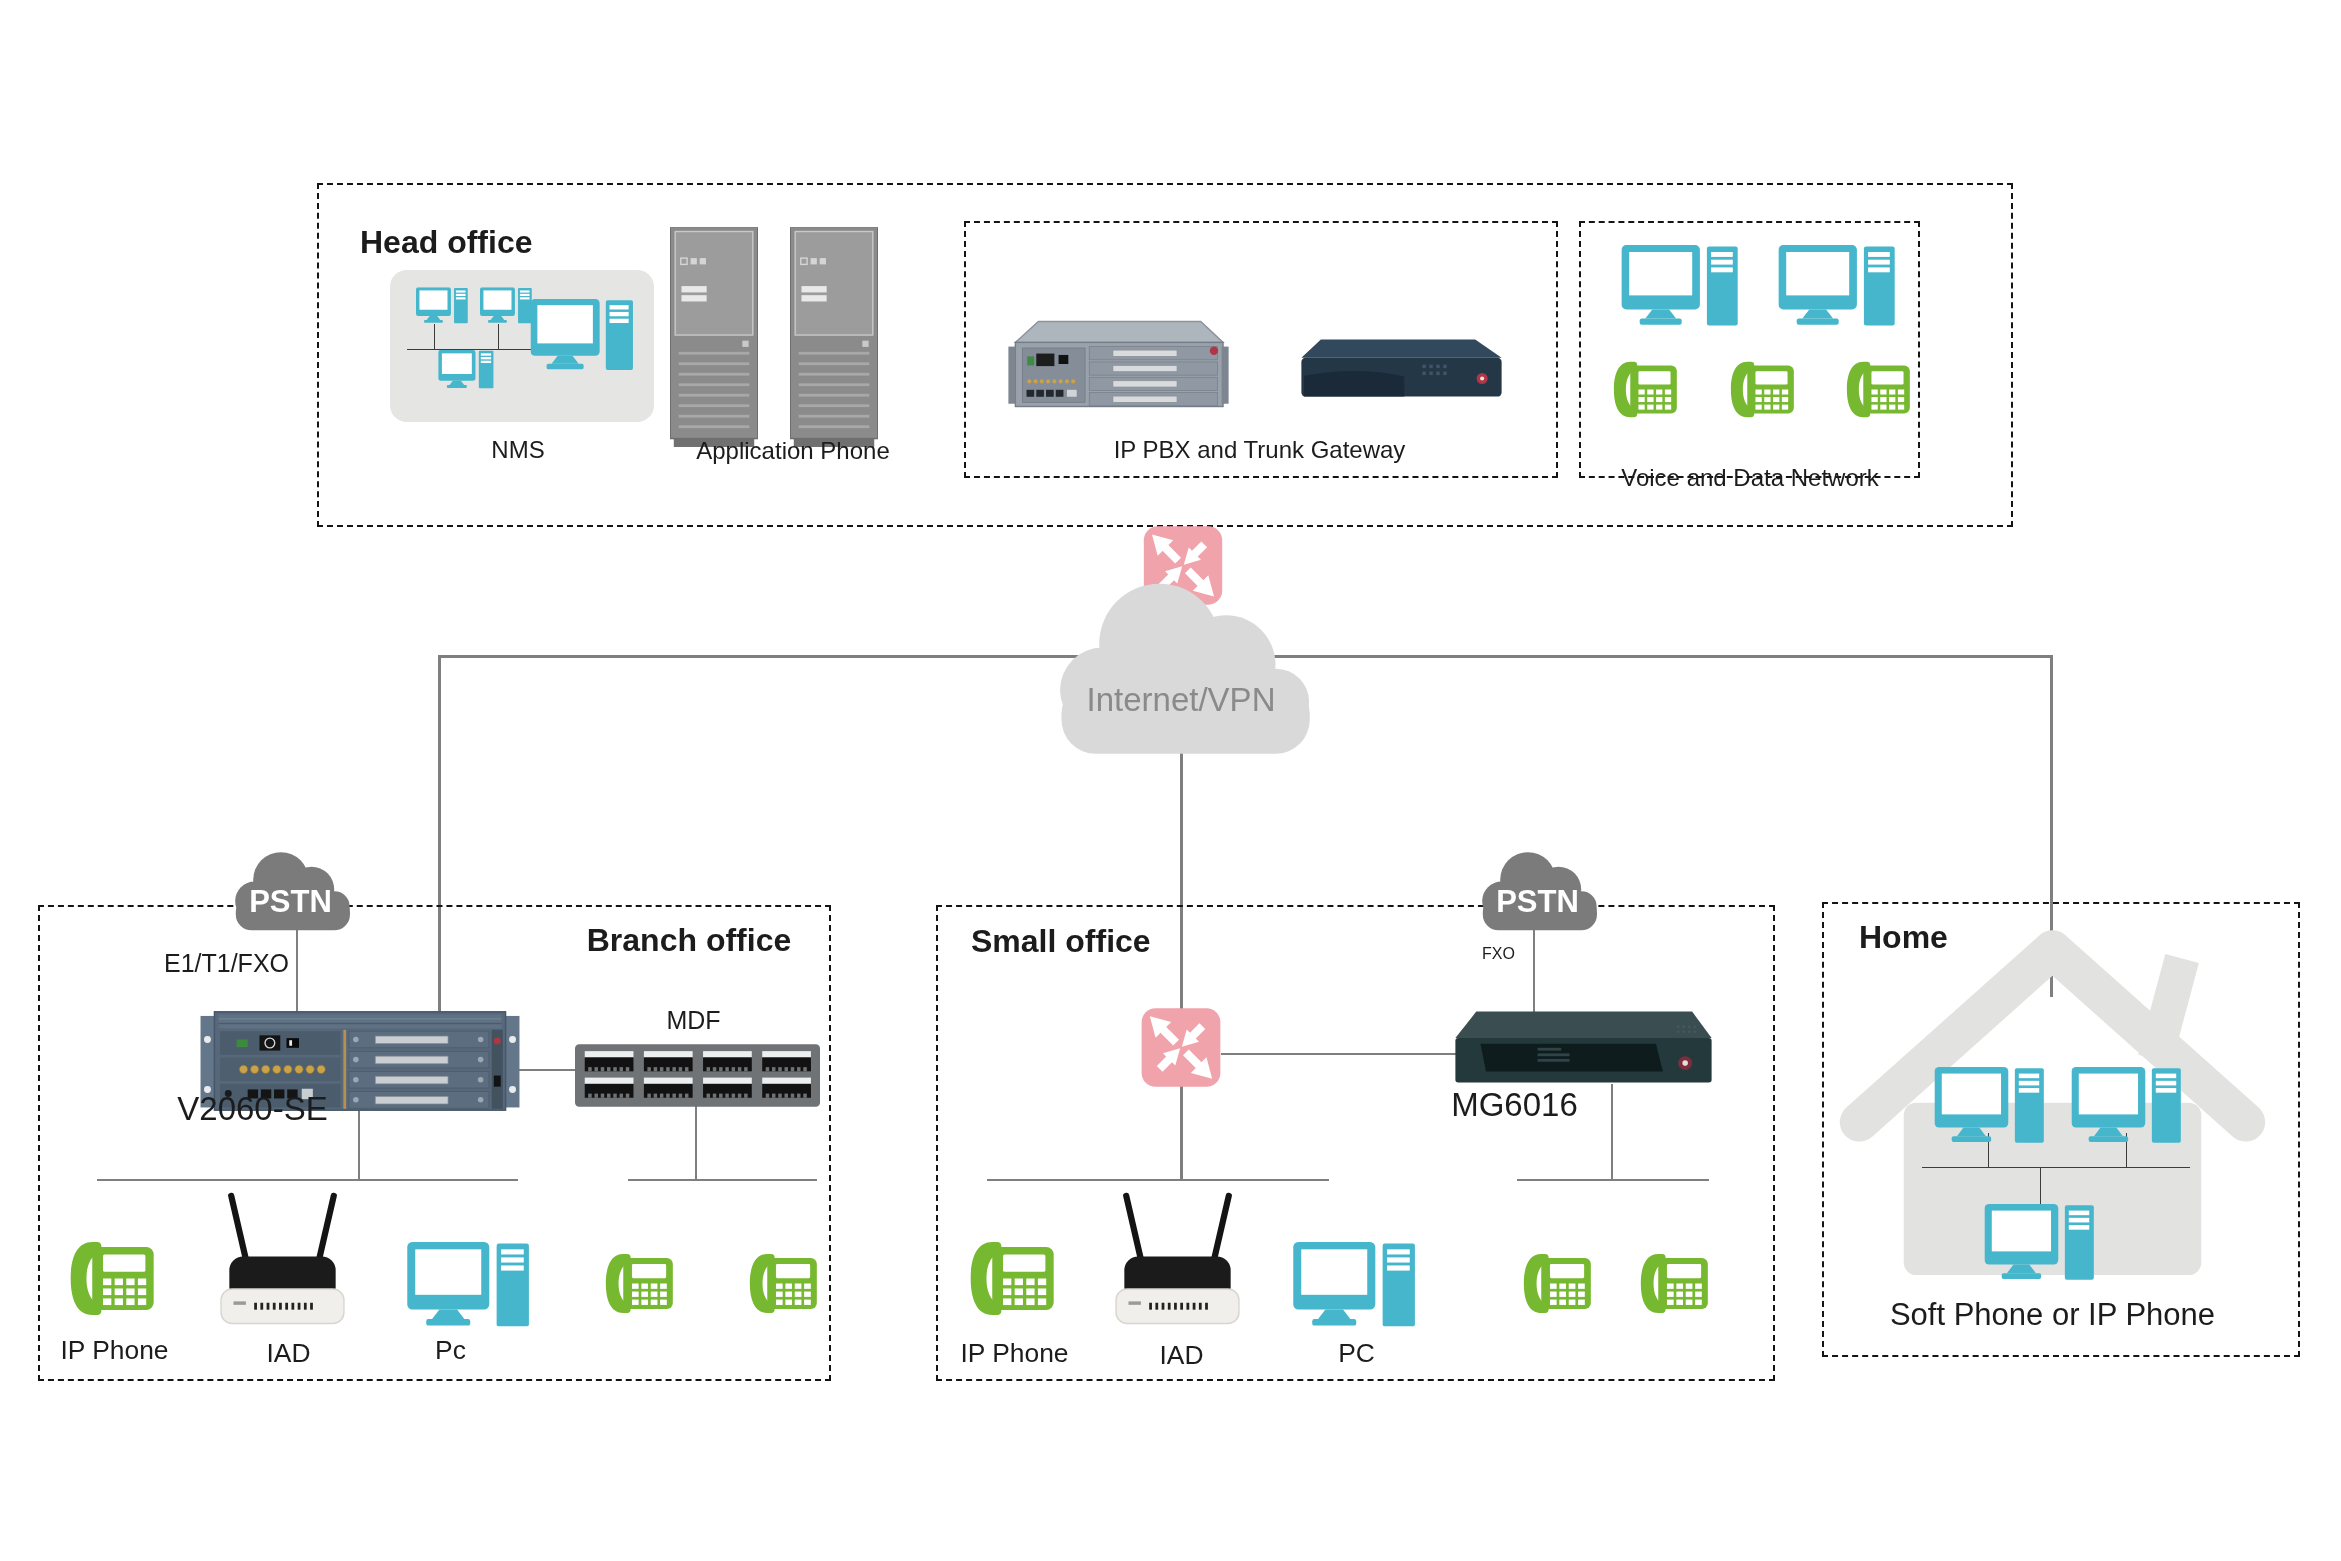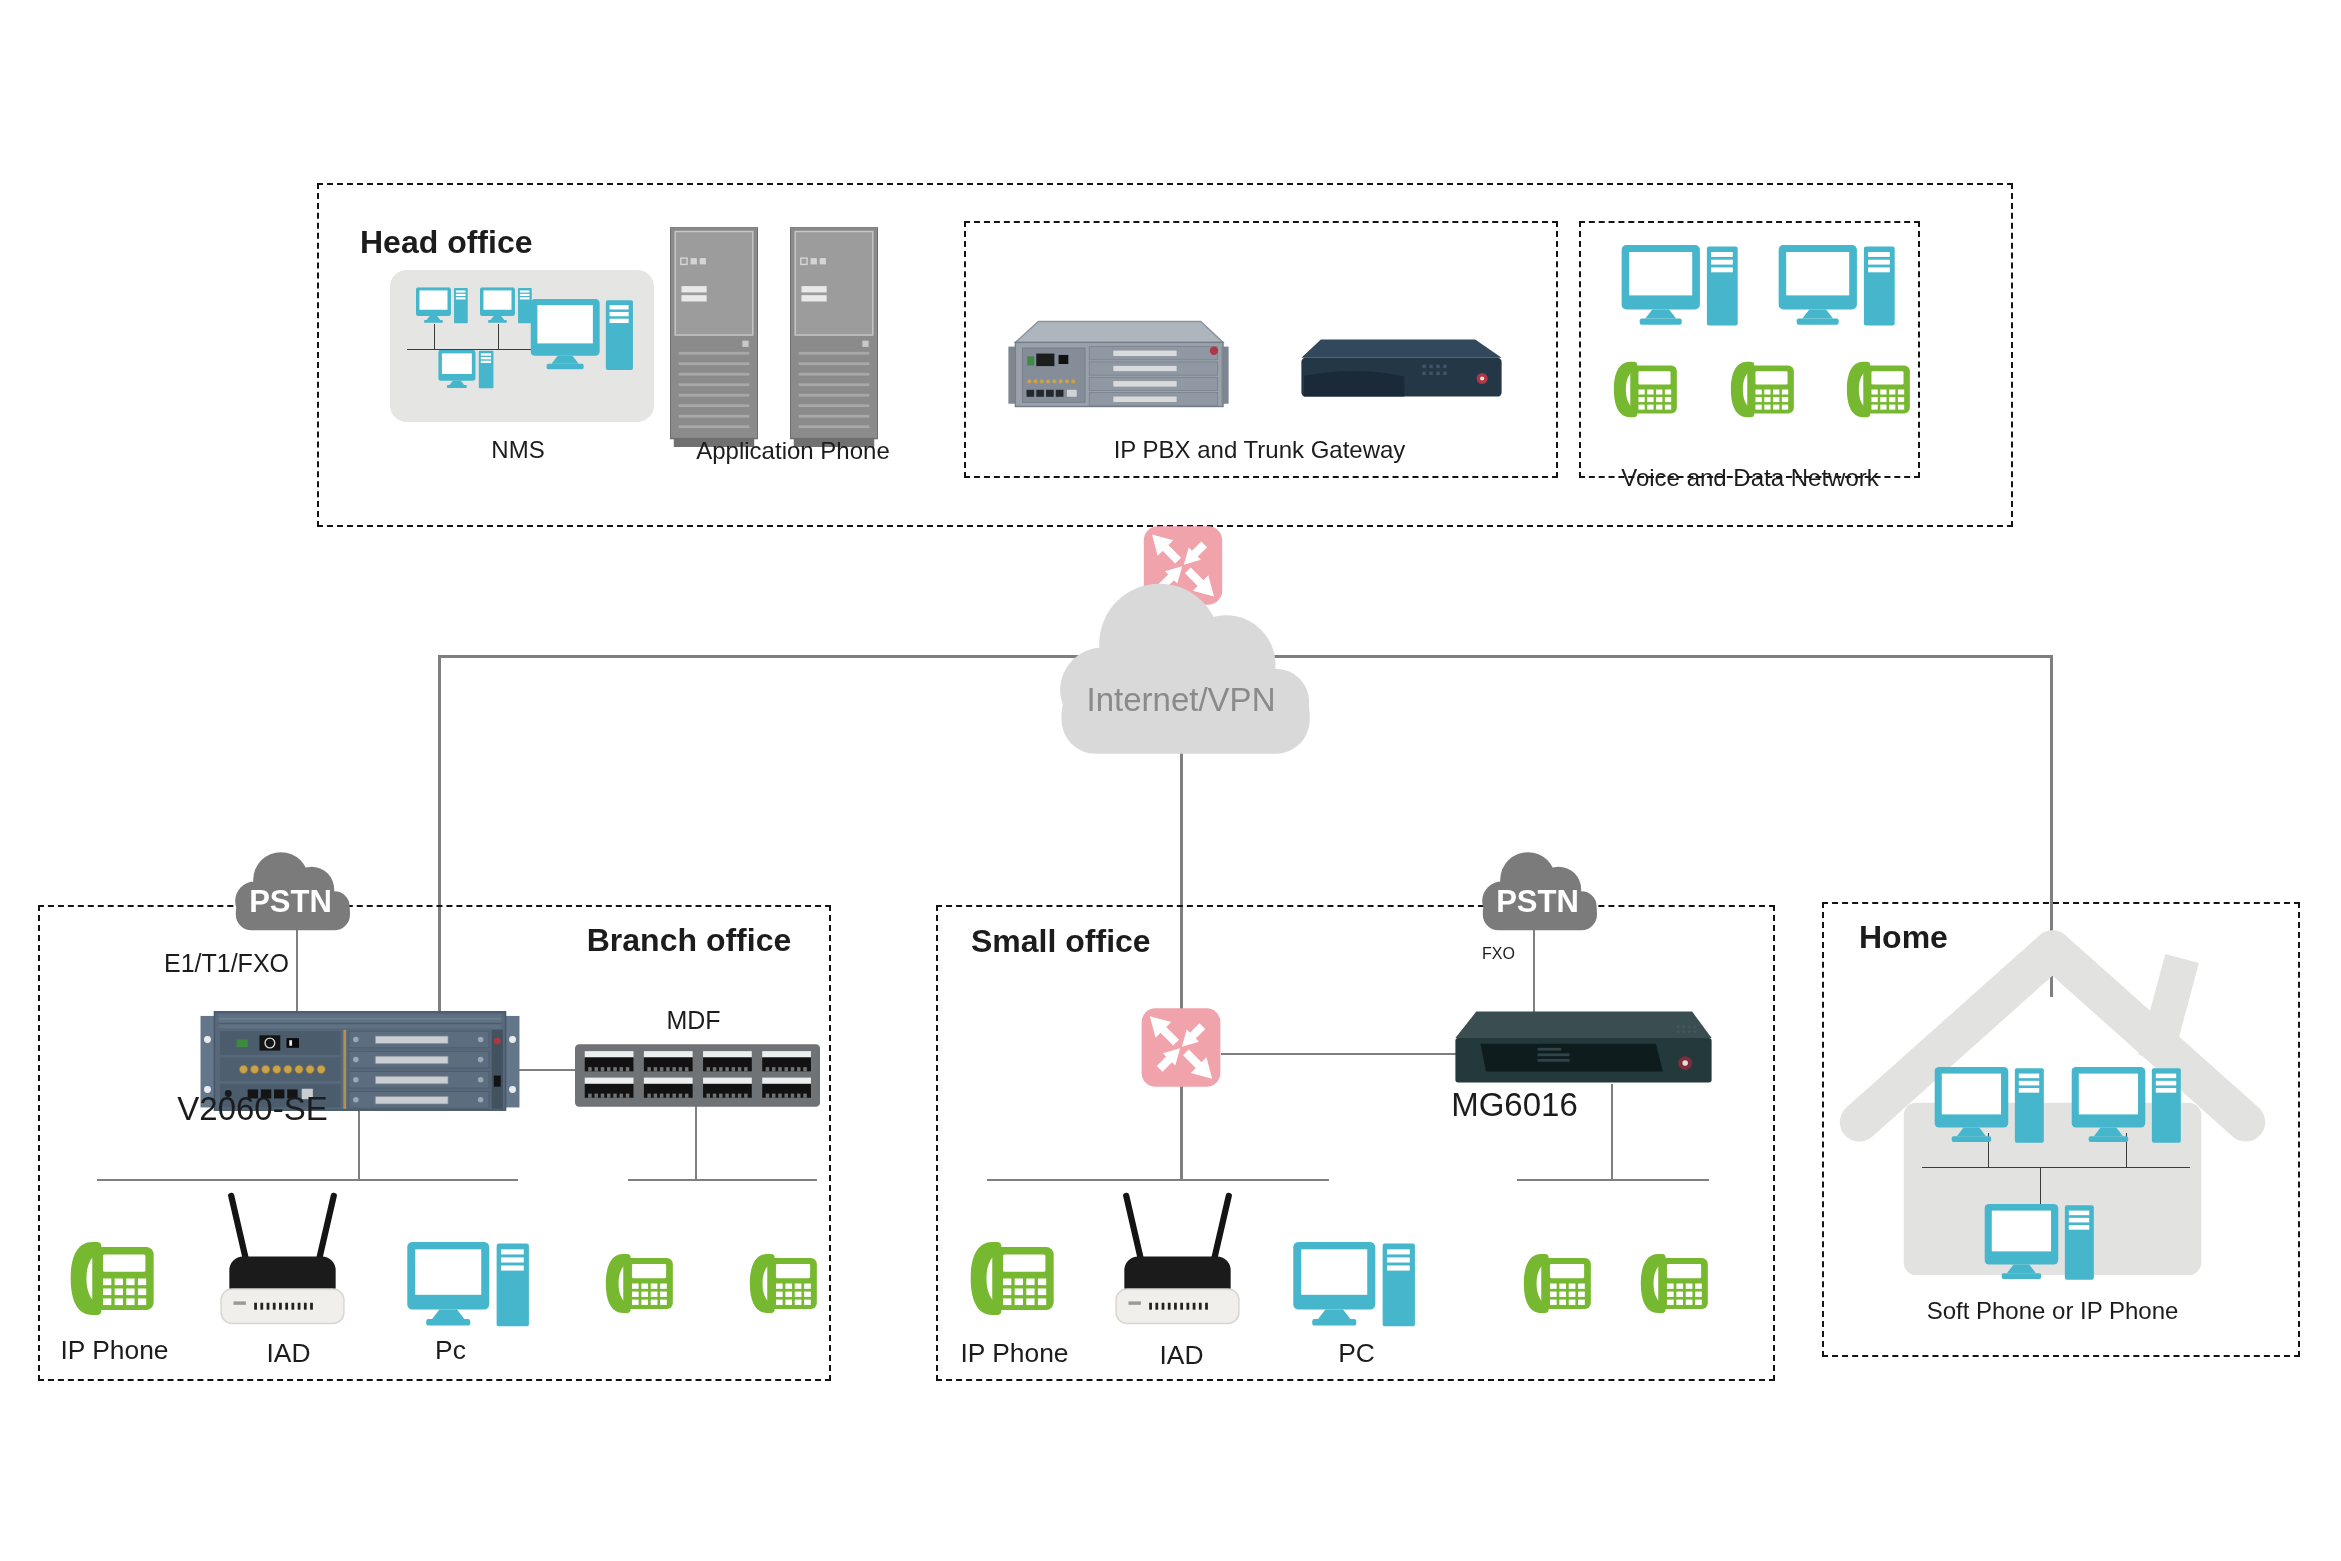--- a/index.html
+++ b/index.html
@@ -548,16 +548,16 @@
   <div class="lbl small-lbl" style="left:381px;top:1336px;width:139px;">Pc</div>
 
   <div class="lbl title" style="left:971px;top:924px;text-align:left;">Small office</div>
   <div class="lbl" style="left:1443px;top:945px;width:111px;font-size:16px;">FXO</div>
   <div class="lbl dev" style="left:1410px;top:1087px;width:209px;">MG6016</div>
   <div class="lbl small-lbl" style="left:945px;top:1339px;width:139px;">IP Phone</div>
   <div class="lbl small-lbl" style="left:1112px;top:1341px;width:139px;">IAD</div>
   <div class="lbl small-lbl" style="left:1287px;top:1339px;width:139px;">PC</div>
 
   <div class="lbl title" style="left:1859px;top:920px;text-align:left;">Home</div>
-  <div class="lbl" style="left:1844px;top:1298px;width:417px;font-size:24px;">Soft Phone or IP Phone</div>
+  <div class="lbl" style="left:1844px;top:1298px;width:417px;font-size:31px;">Soft Phone or IP Phone</div>
 
 </div>
 
 
 </body></html>

